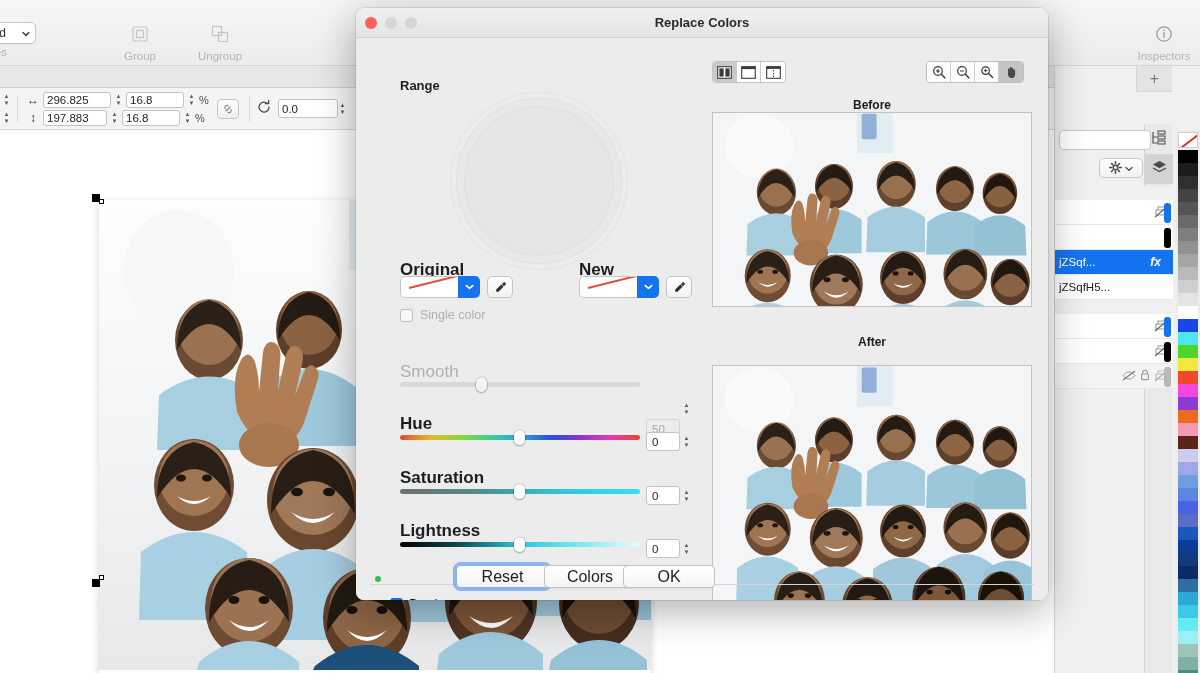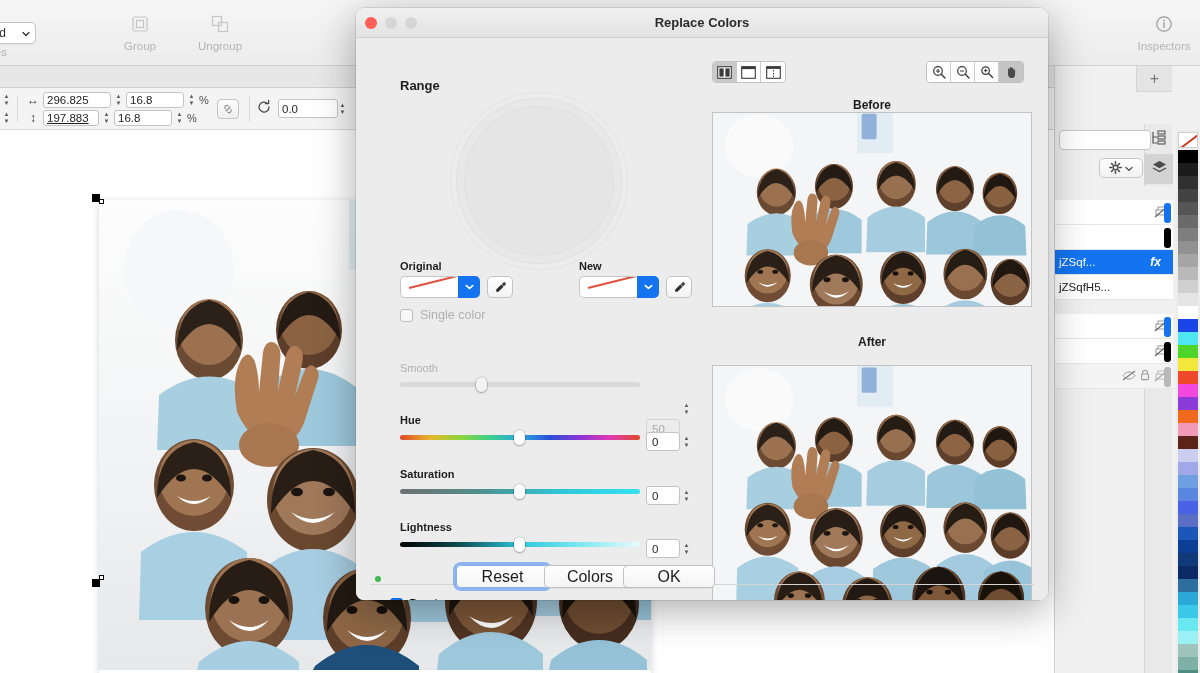--- a/index.html
+++ b/index.html
@@ -18,21 +18,21 @@
 
   
   .toolbar {
     position:absolute; top:0; left:0; right:0; height:66px;
     background:linear-gradient(#f6f6f6,#ececec);
     border-bottom:1px solid #d3d3d3;
     display:flex; align-items:center;
   }
   .tb-item {
     width:80px; height:58px; display:flex; flex-direction:column;
-    align-items:center; justify-content:center; gap:5px;
+    align-items:center; justify-content:flex-end; gap:5px;
     color:#b4b4b4; font-size:11.5px;
   }
   .tb-item.enabled { color:#4a4a4a; }
   .tb-ico { width:22px; height:22px; display:flex; align-items:center; justify-content:center; }
   .tb-ico svg { display:block; }
 
   .combo-left {
     position:absolute; left:-22px; top:22px; width:58px; height:22px;
     background:#fff; border:1px solid #c6c6c6; border-radius:5px;
     display:flex; align-items:center; justify-content:flex-end;
@@ -170,21 +170,21 @@
     position:absolute; left:108px; top:68px; width:150px; height:150px; border-radius:50%;
     background:#e5e5e5;
     box-shadow:
       inset 0 0 0 1px #e0e0e0,
       0 0 0 7px #e8e8e8,
       0 0 0 8px #e0e0e0,
       0 0 0 13px #ececec,
       0 0 0 14px #e3e3e3;
   }
 
-  .grp-lbl { position:absolute; font-size:11px; font-weight:bold; color:#1d1d1f; }
+  .grp-lbl { position:absolute; font-size:17px; font-weight:bold; color:#1d1d1f; }
 
   .colorline {
     height:22px; background:#fff; border:1px solid #c6c6c6;
     border-radius:5px 0 0 5px; border-right:none; position:relative; overflow:hidden;
   }
   .colorline::after {
     content:""; position:absolute; left:8px; top:50%; width:62px; height:1.5px;
     background:#e0503c; transform:rotate(-14deg); transform-origin:left center;
   }
   .cl-caret {
@@ -366,21 +366,21 @@
             <span>16.8</span>
           </div>
         <div class="spin">
             <span class="ar">▲</span>
             <span class="ar">▼</span>
           </div>
         <span class="pct">%</span>
       </div>
       <div class="field-row">
         <span class="icon-dim">↕</span>
-        <div class="num-field" style="width:56px;text-decoration:underline;">
+        <div class="num-field" style="width:64px;">
             <span>197.883</span>
           </div>
         <div class="spin">
             <span class="ar">▲</span>
             <span class="ar">▼</span>
           </div>
         <div class="num-field" style="width:58px;">
             <span>16.8</span>
           </div>
         <div class="spin">

